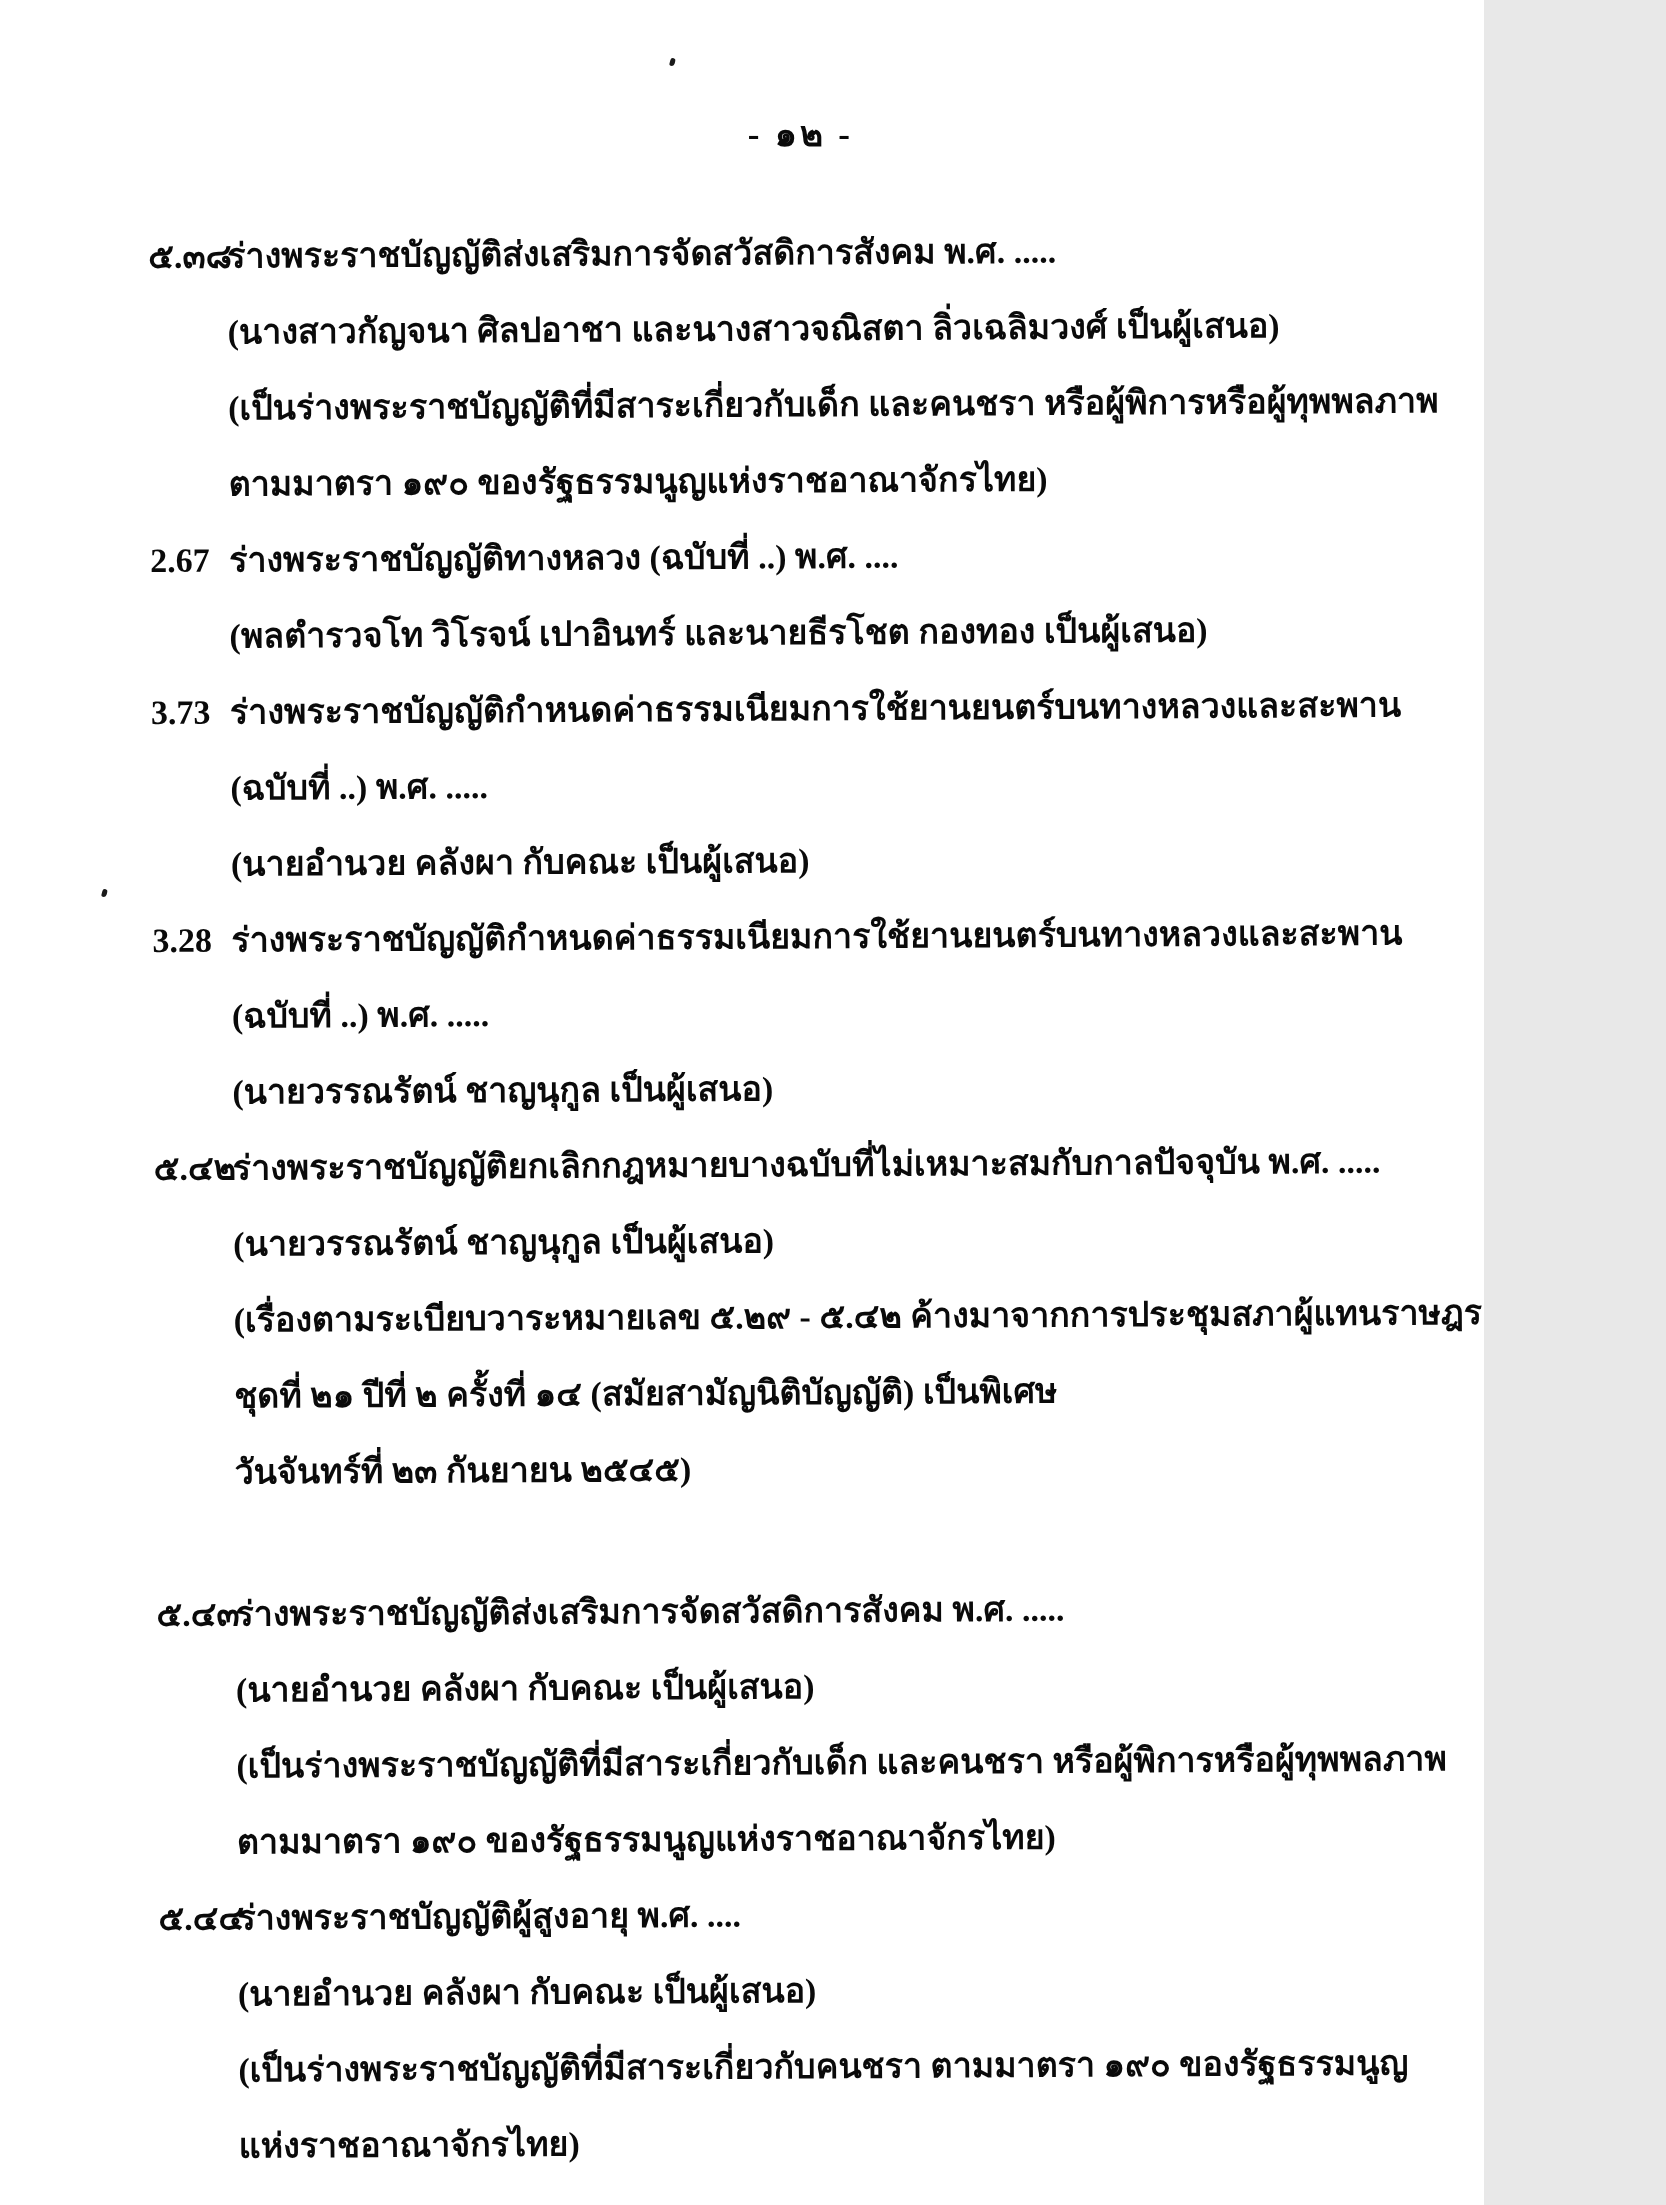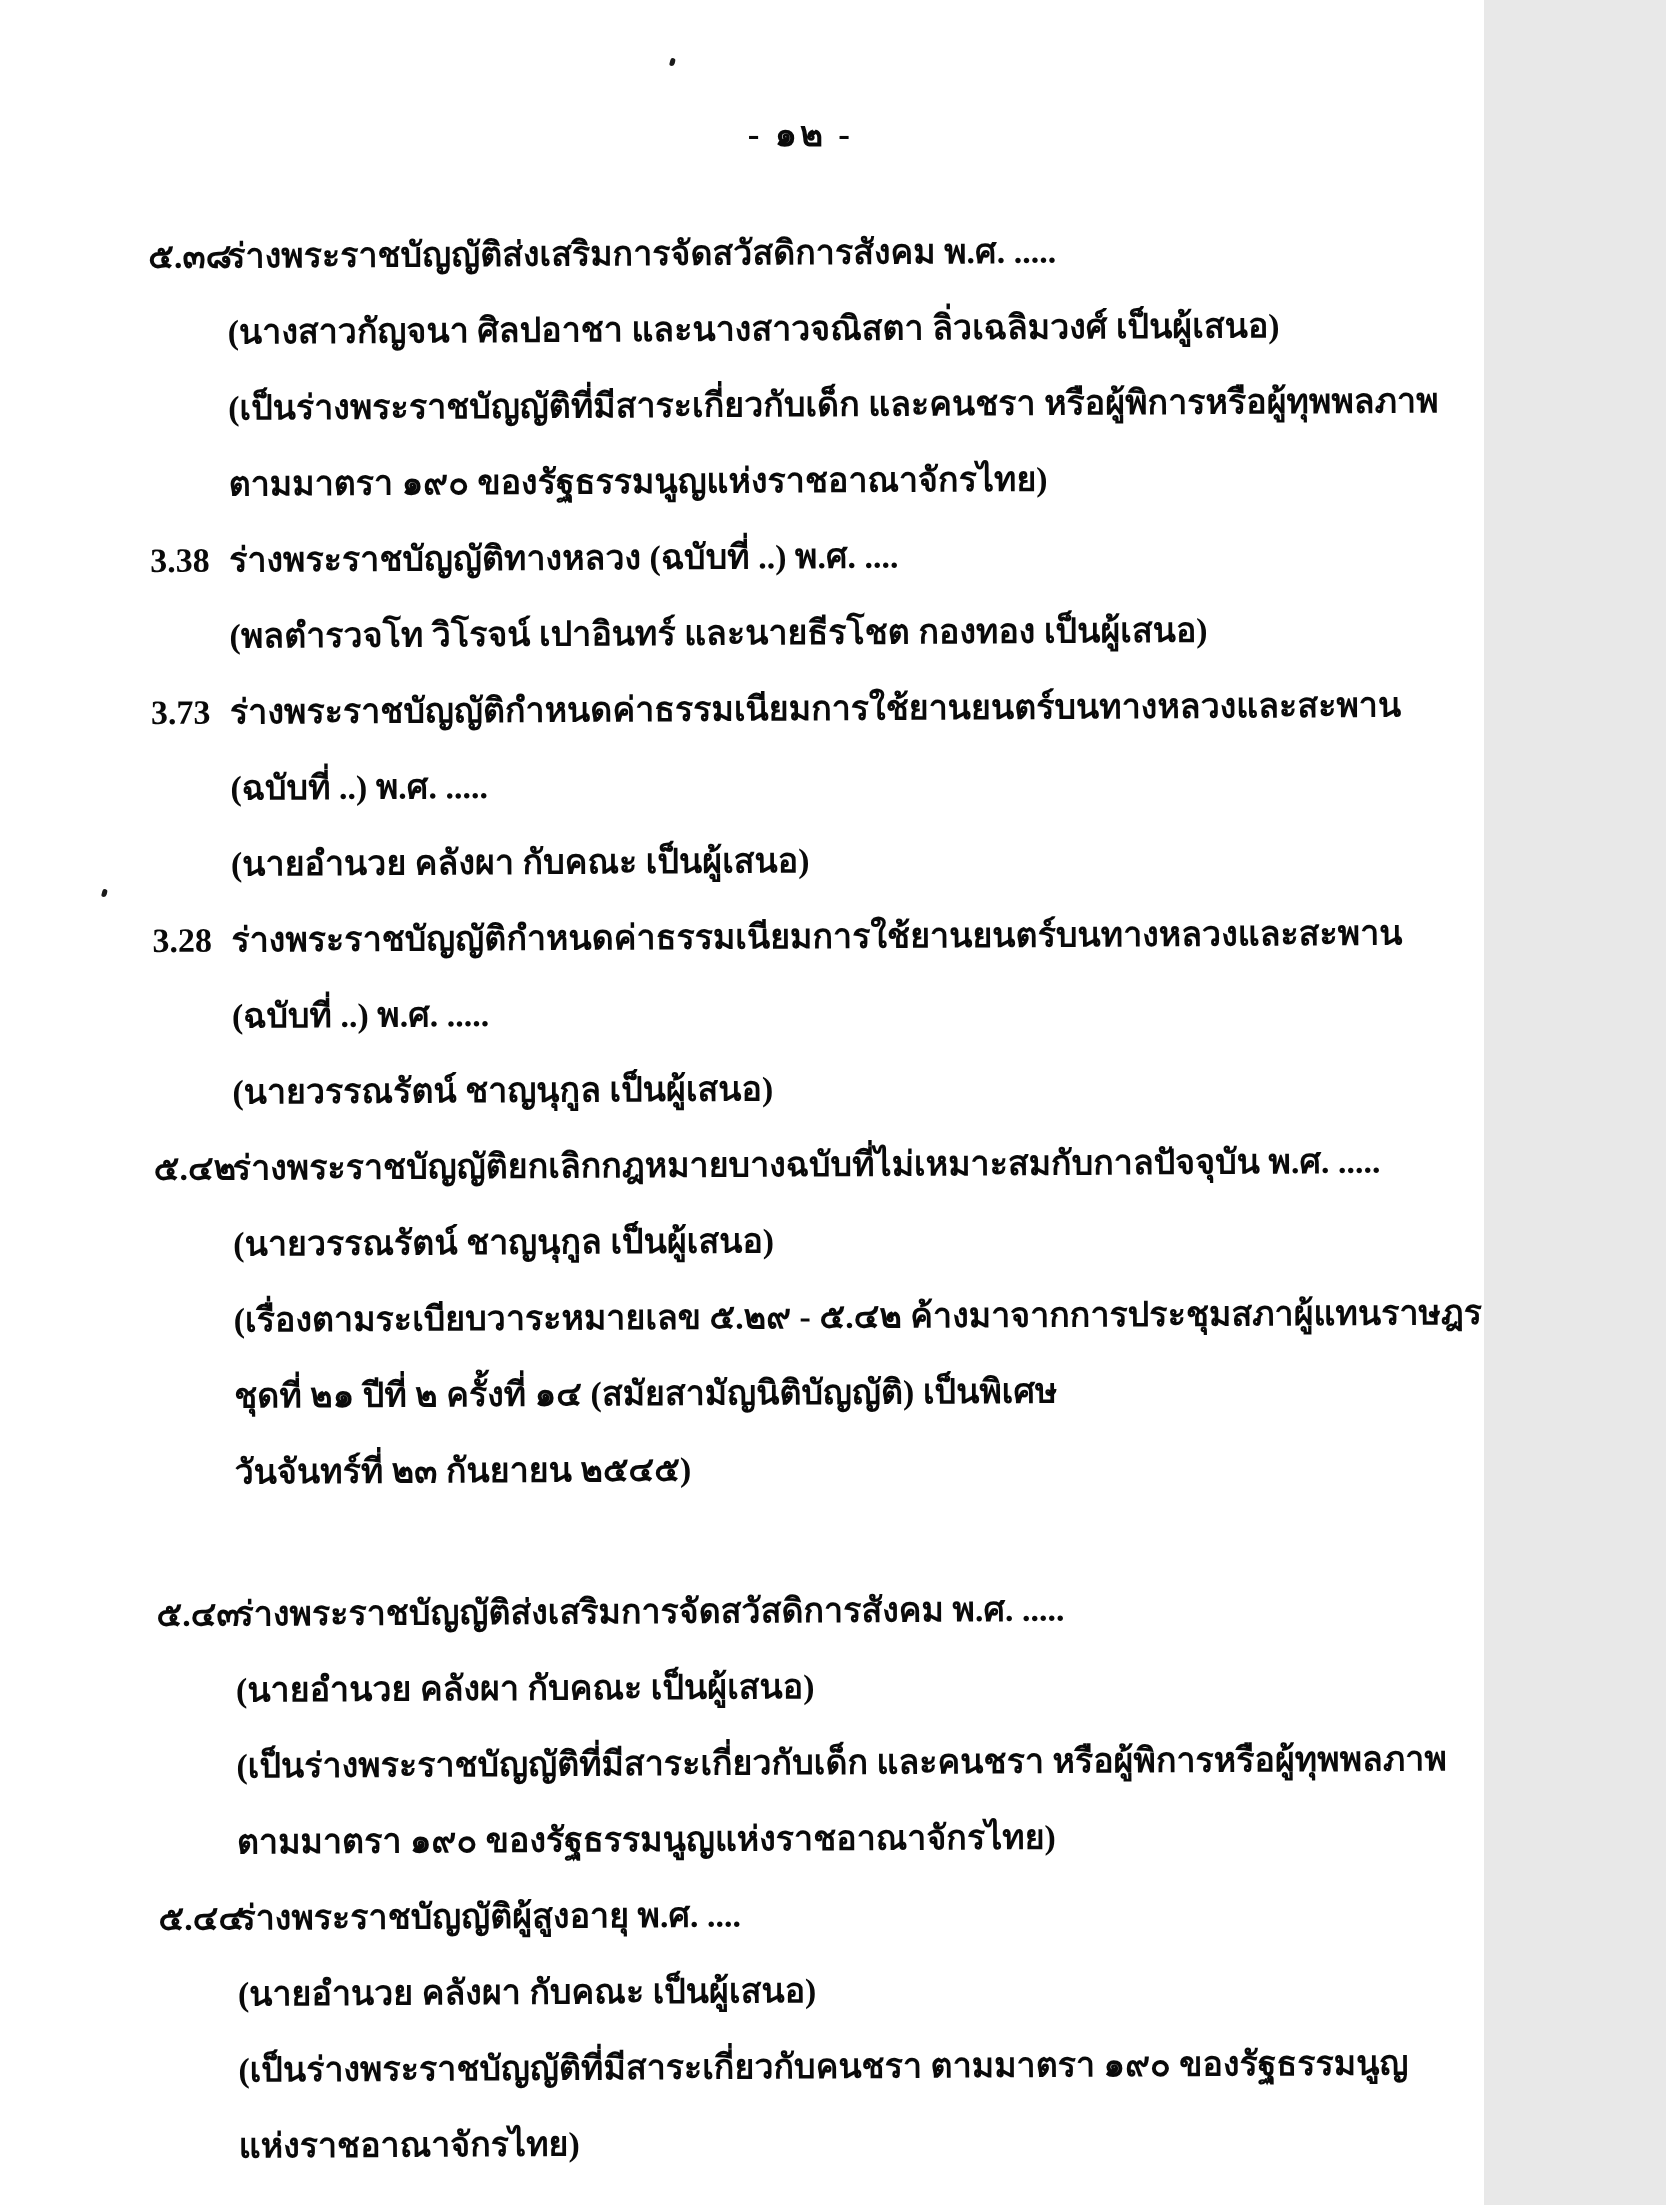--- a/index.html
+++ b/index.html
@@ -60,21 +60,21 @@
 
   <div class="doc" id="doc">
       <div class="item">
         <span class="no">๕.๓๘</span>
         <div class="line">ร่างพระราชบัญญัติส่งเสริมการจัดสวัสดิการสังคม พ.ศ. .....</div>
         <div class="line">(นางสาวกัญจนา  ศิลปอาชา และนางสาวจณิสตา  ลิ่วเฉลิมวงศ์ เป็นผู้เสนอ)</div>
         <div class="line">(เป็นร่างพระราชบัญญัติที่มีสาระเกี่ยวกับเด็ก และคนชรา หรือผู้พิการหรือผู้ทุพพลภาพ</div>
         <div class="line">ตามมาตรา ๑๙๐ ของรัฐธรรมนูญแห่งราชอาณาจักรไทย)</div>
       </div>
       <div class="item">
-        <span class="no">3.38</span>
+        <span class="no">2.67</span>
         <div class="line">ร่างพระราชบัญญัติทางหลวง (ฉบับที่ ..) พ.ศ. ....</div>
         <div class="line">(พลตำรวจโท วิโรจน์  เปาอินทร์ และนายธีรโชต  กองทอง เป็นผู้เสนอ)</div>
       </div>
       <div class="item">
         <span class="no">3.73</span>
         <div class="line">ร่างพระราชบัญญัติกำหนดค่าธรรมเนียมการใช้ยานยนตร์บนทางหลวงและสะพาน</div>
         <div class="line">(ฉบับที่ ..) พ.ศ. .....</div>
         <div class="line">(นายอำนวย  คลังผา  กับคณะ  เป็นผู้เสนอ)</div>
       </div>
       <div class="item">

